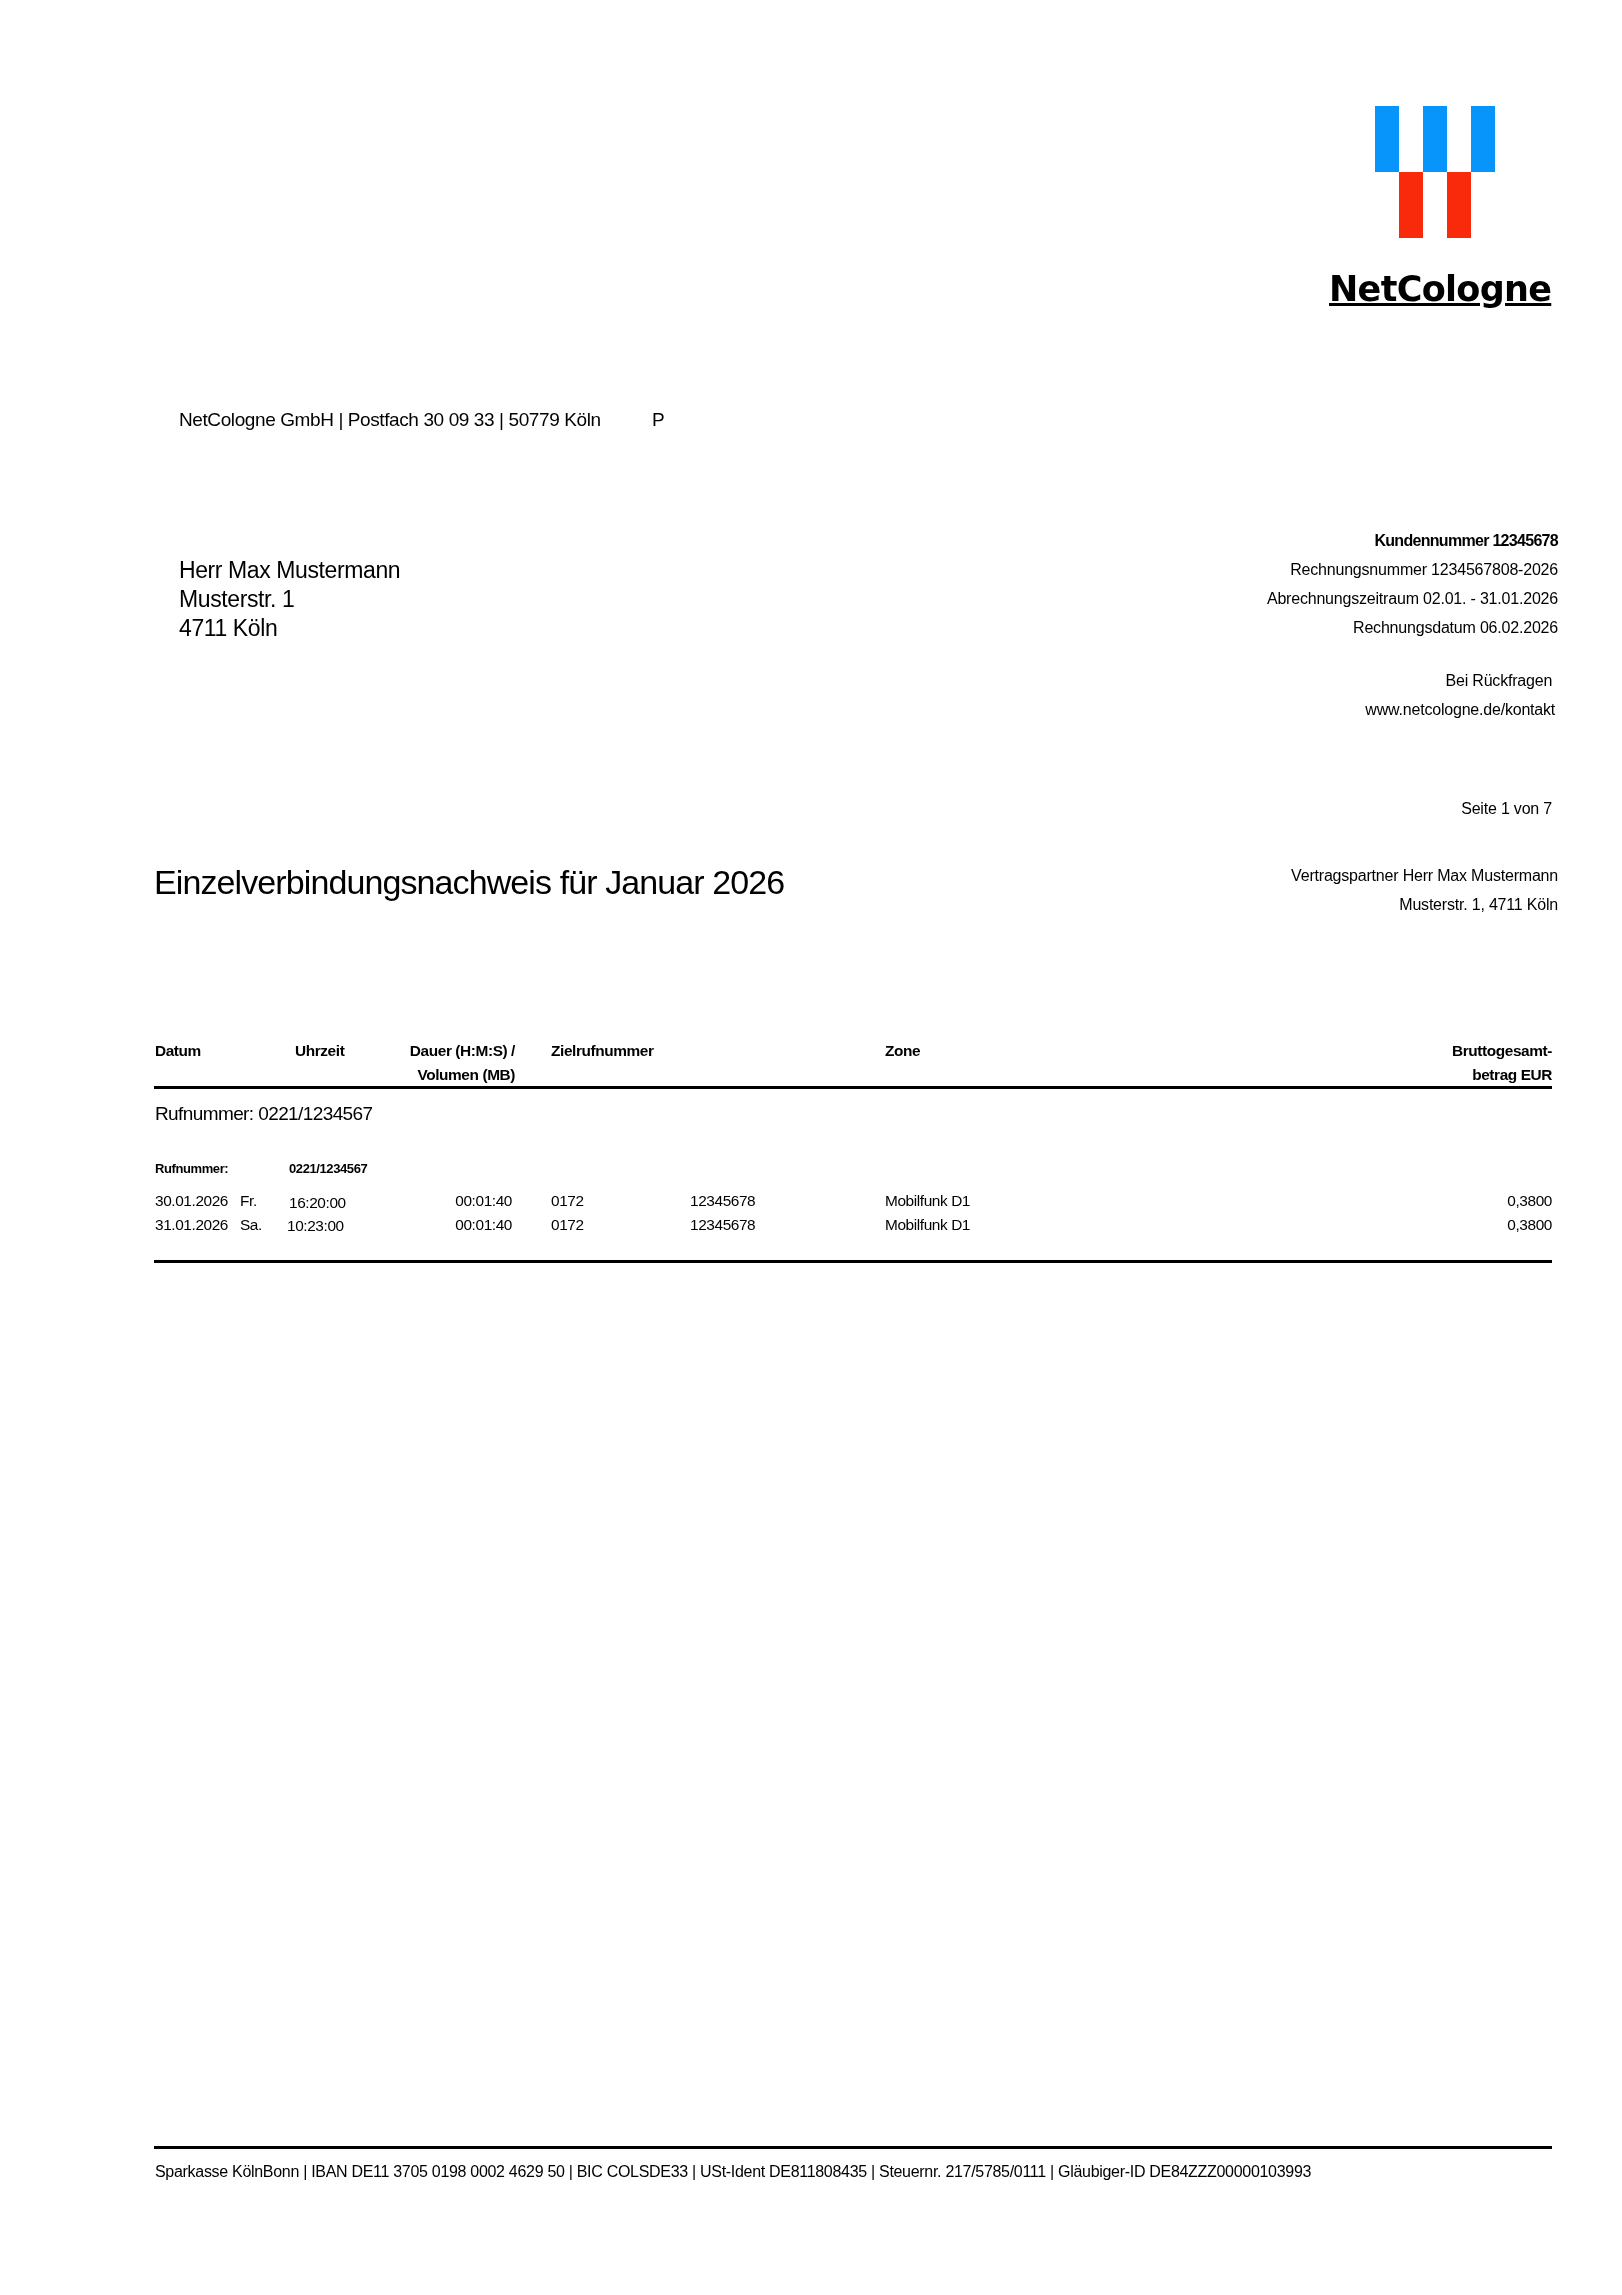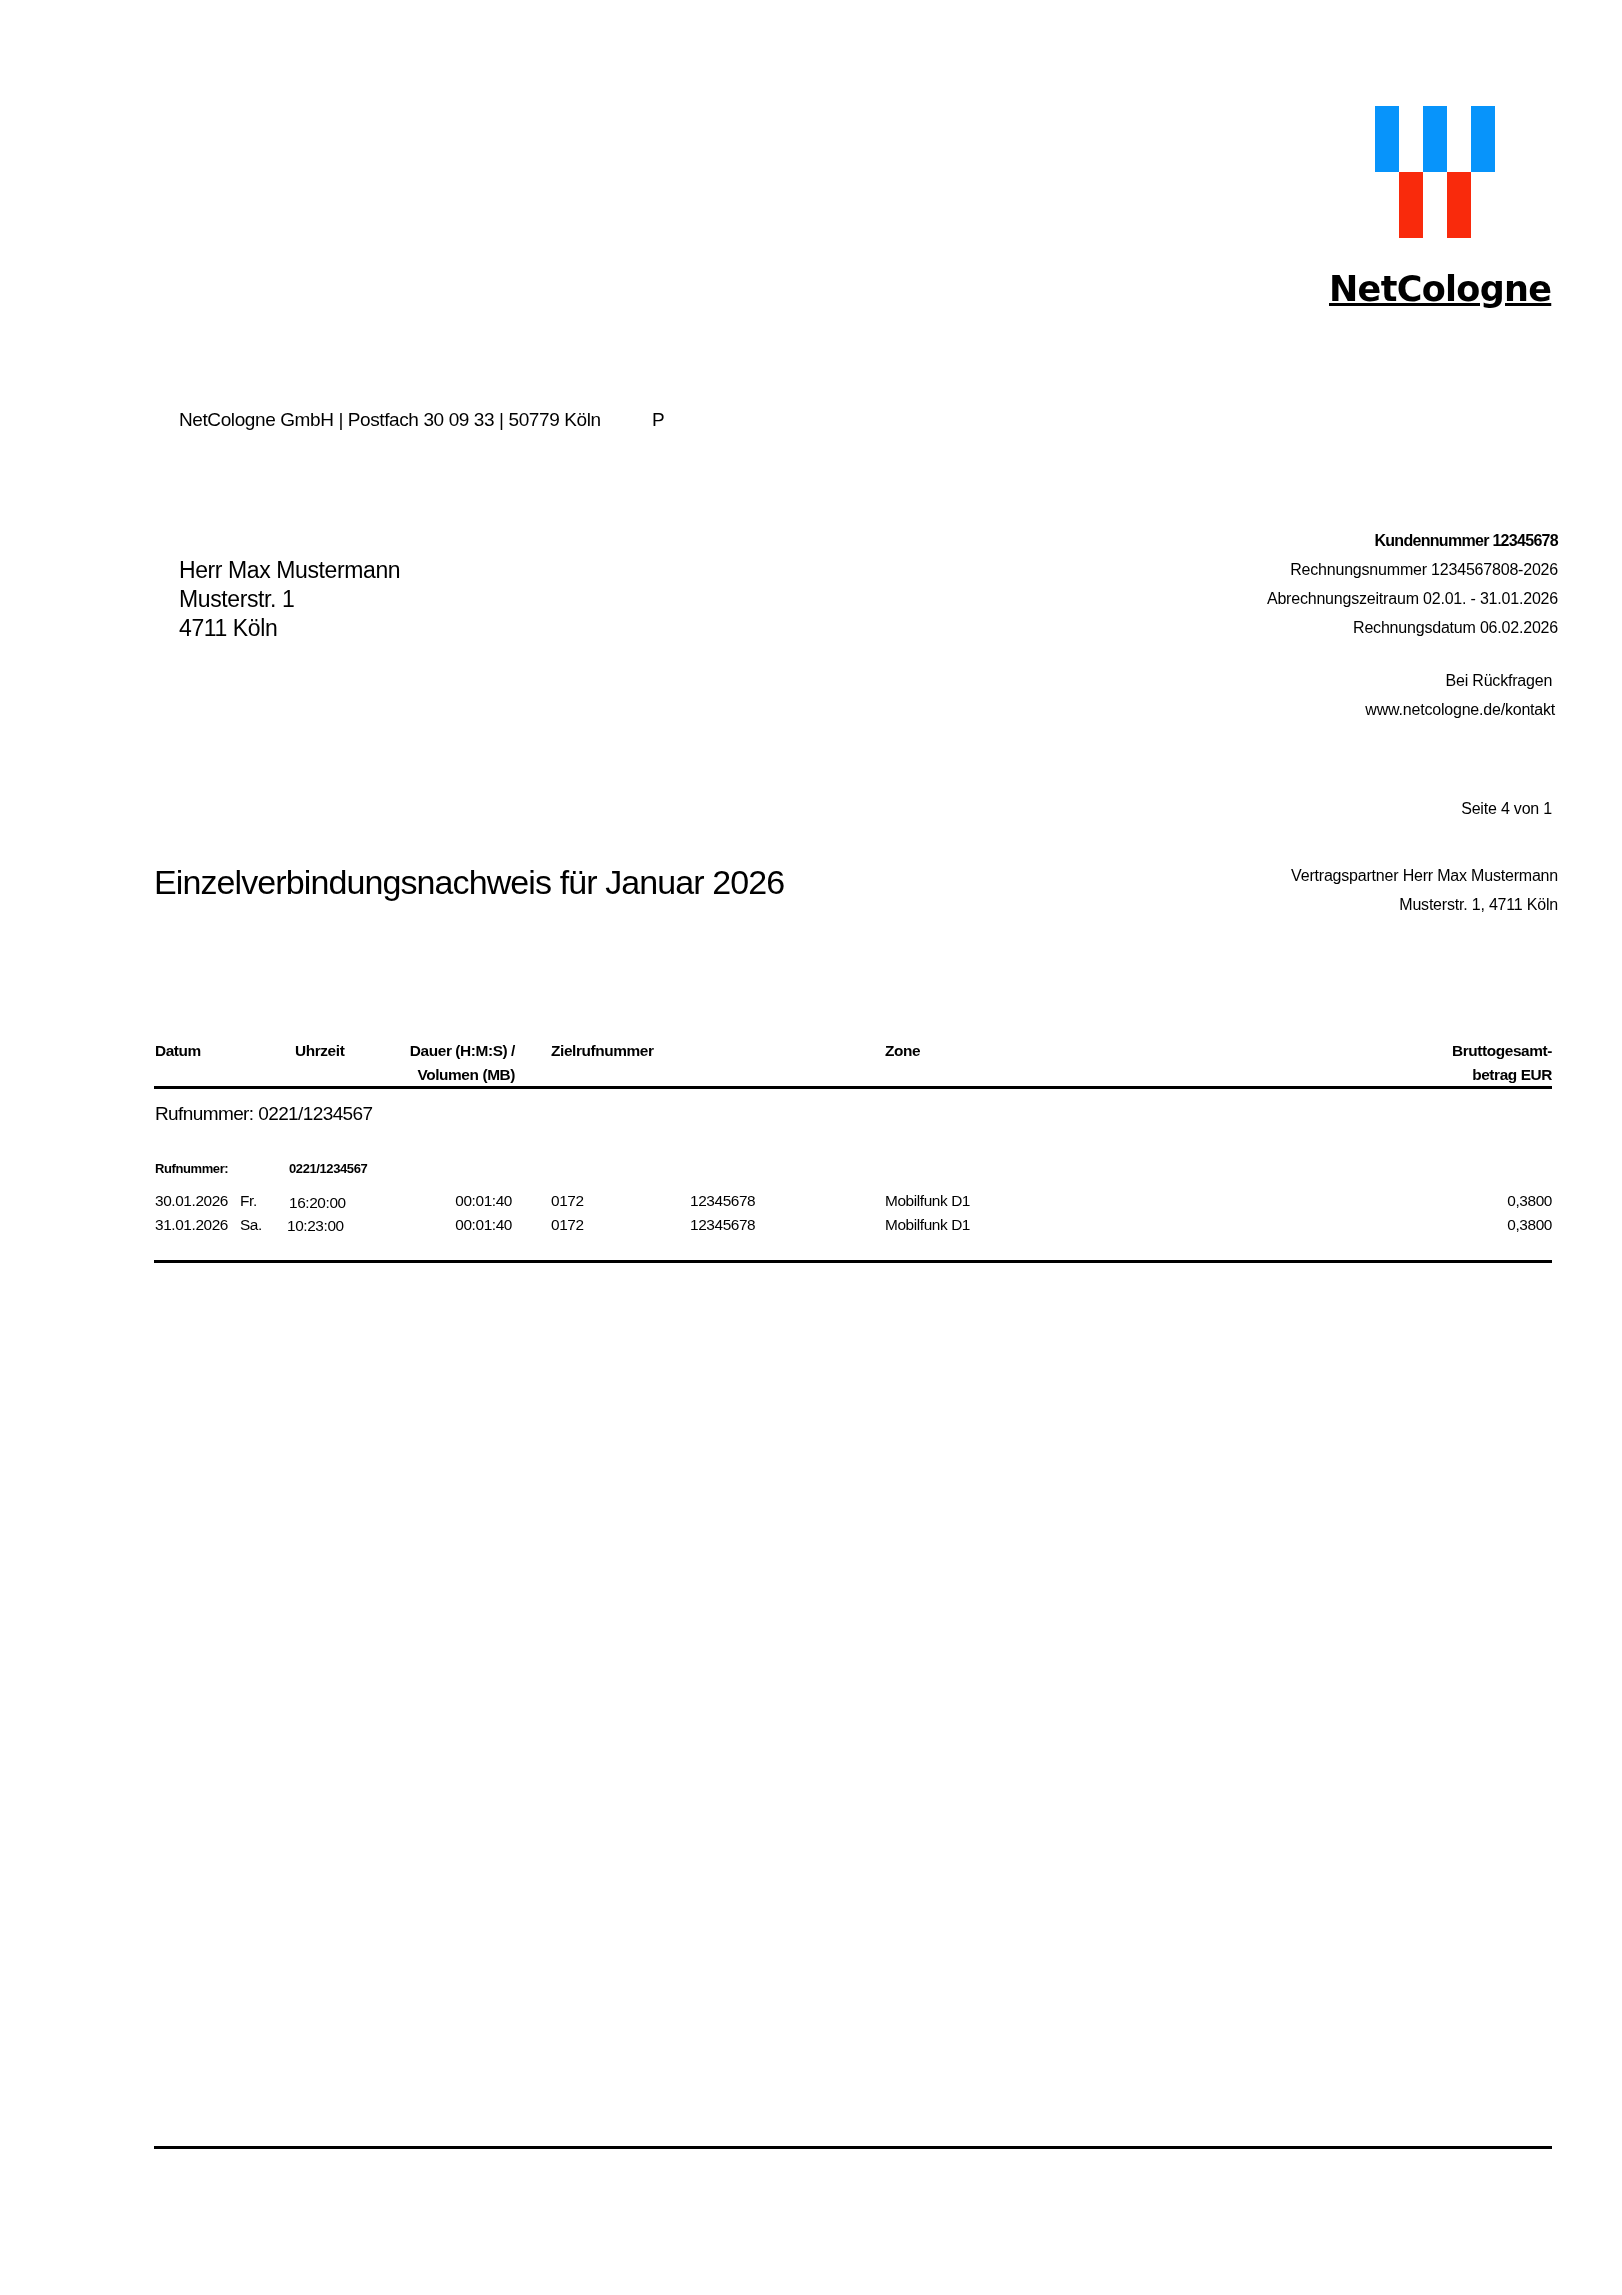--- a/index.html
+++ b/index.html
@@ -54,21 +54,21 @@
 <div class="abs meta" style="right:65px; top:526px;">
   <div class="txt bold">Kundennummer 12345678</div>
   <div class="txt">Rechnungsnummer 1234567808-2026</div>
   <div class="txt">Abrechnungszeitraum 02.01. - 31.01.2026</div>
   <div class="txt">Rechnungsdatum 06.02.2026</div>
   <div style="height:23.5px;"></div>
   <div class="txt" style="padding-right:5.9px;">Bei Rückfragen</div>
   <div class="txt" style="padding-right:2.9px;">www.netcologne.de/kontakt</div>
 </div>
 
-<div class="abs txt meta" style="right:71px; top:794px;">Seite 4 von 1</div>
+<div class="abs txt meta" style="right:71px; top:794px;">Seite 1 von 7</div>
 
 <div class="abs txt title" style="left:154px; top:863px;">Einzelverbindungsnachweis für Januar 2026</div>
 
 <div class="abs meta" style="right:65px; top:861px;">
   <div class="txt">Vertragspartner Herr Max Mustermann</div>
   <div class="txt">Musterstr. 1, 4711 Köln</div>
 </div>
 
 <div>
   <div class="abs txt th" style="left:155px; top:1039px;">Datum</div>
@@ -111,14 +111,15 @@
     <div class="abs txt td" style="left:690px; top:1213px;">12345678</div>
     <div class="abs txt td" style="left:885px; top:1213px;">Mobilfunk D1</div>
     <div class="abs txt td right" style="right:71px; top:1213px;">0,3800</div>
   </div>
 
   <div class="rule" style="left:154px; top:1260px; width:1398px; height:2.9px;"></div>
 </div>
 
 <div class="rule" style="left:154px; top:2146px; width:1398px; height:2.9px;"></div>
 <div class="abs footer" style="left:155px; top:2160px;">
+  <div class="txt">Sparkasse KölnBonn | IBAN DE11 3705 0198 0002 4629 50 | BIC COLSDE33 | USt-Ident DE811808435 | Steuernr. 217/5785/0111 | Gläubiger-ID DE84ZZZ00000103993</div>
 </div>
 
 
 </body></html>

